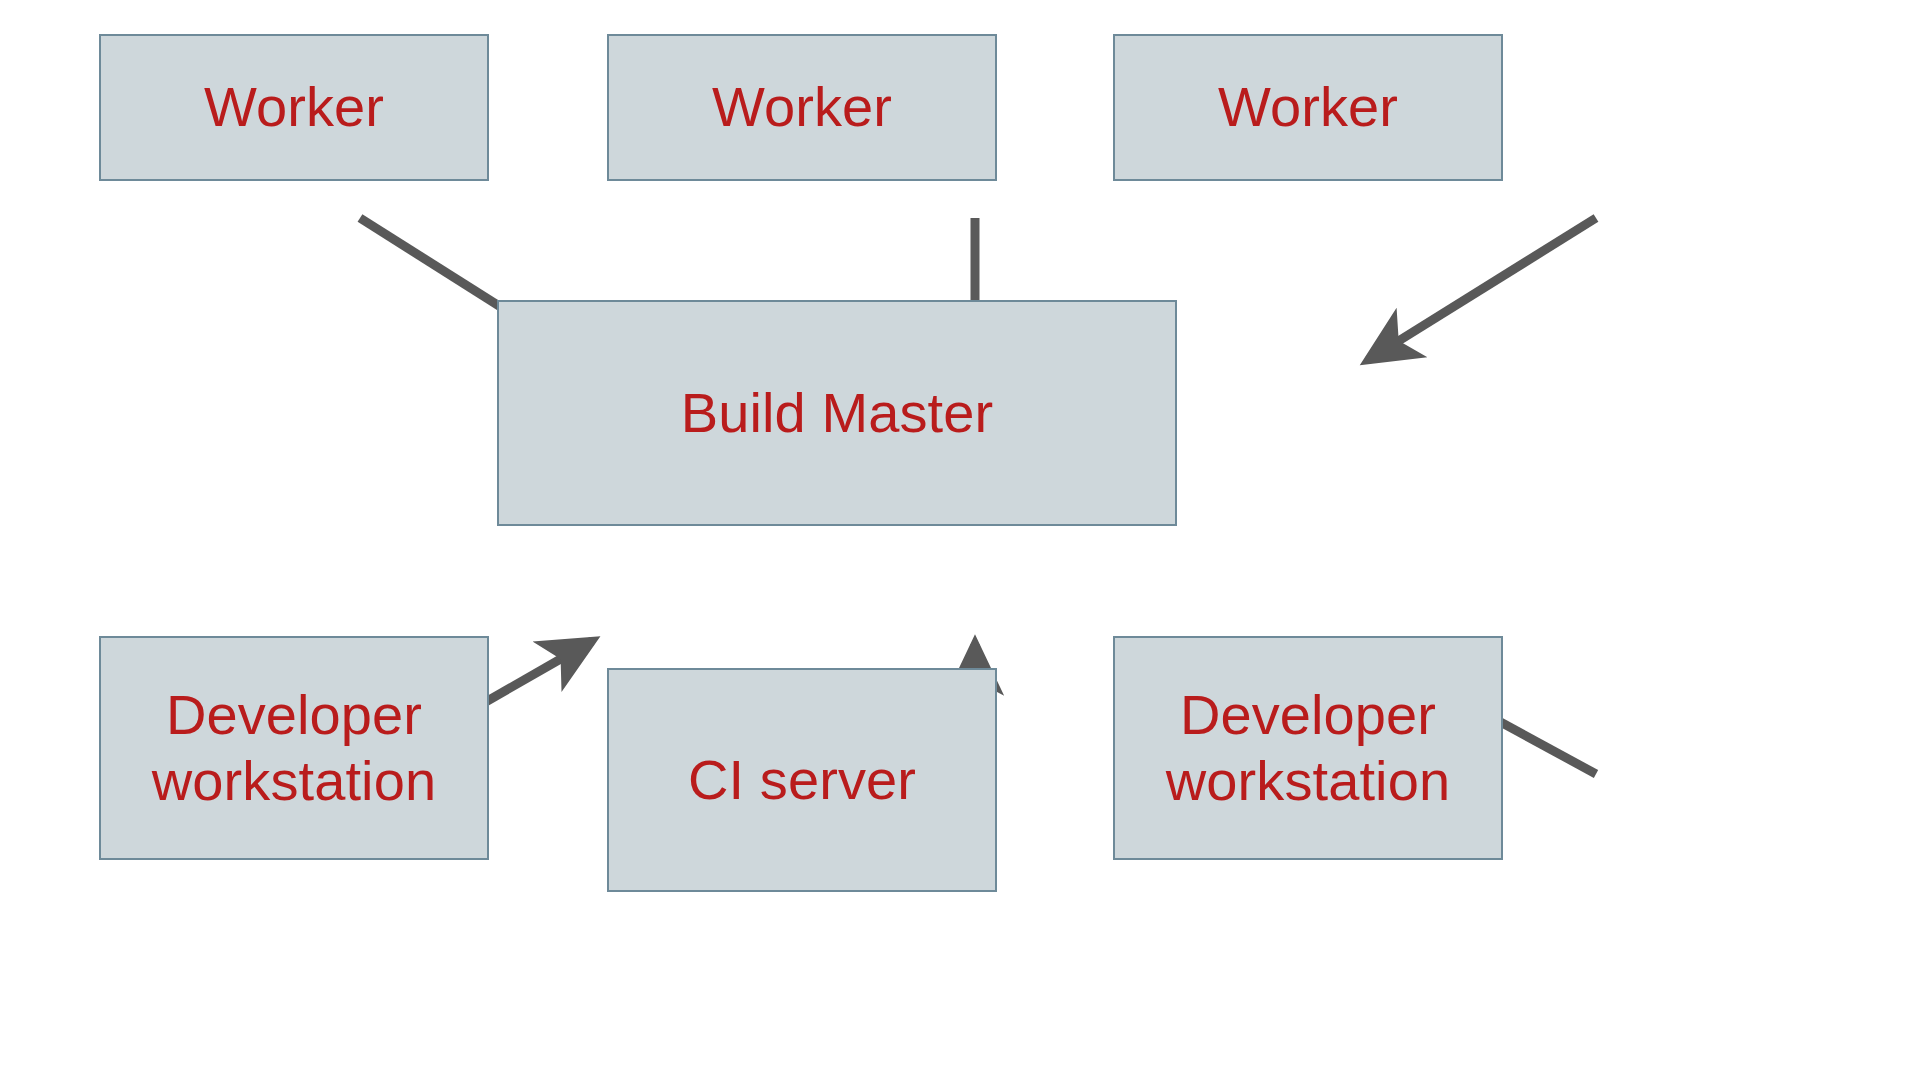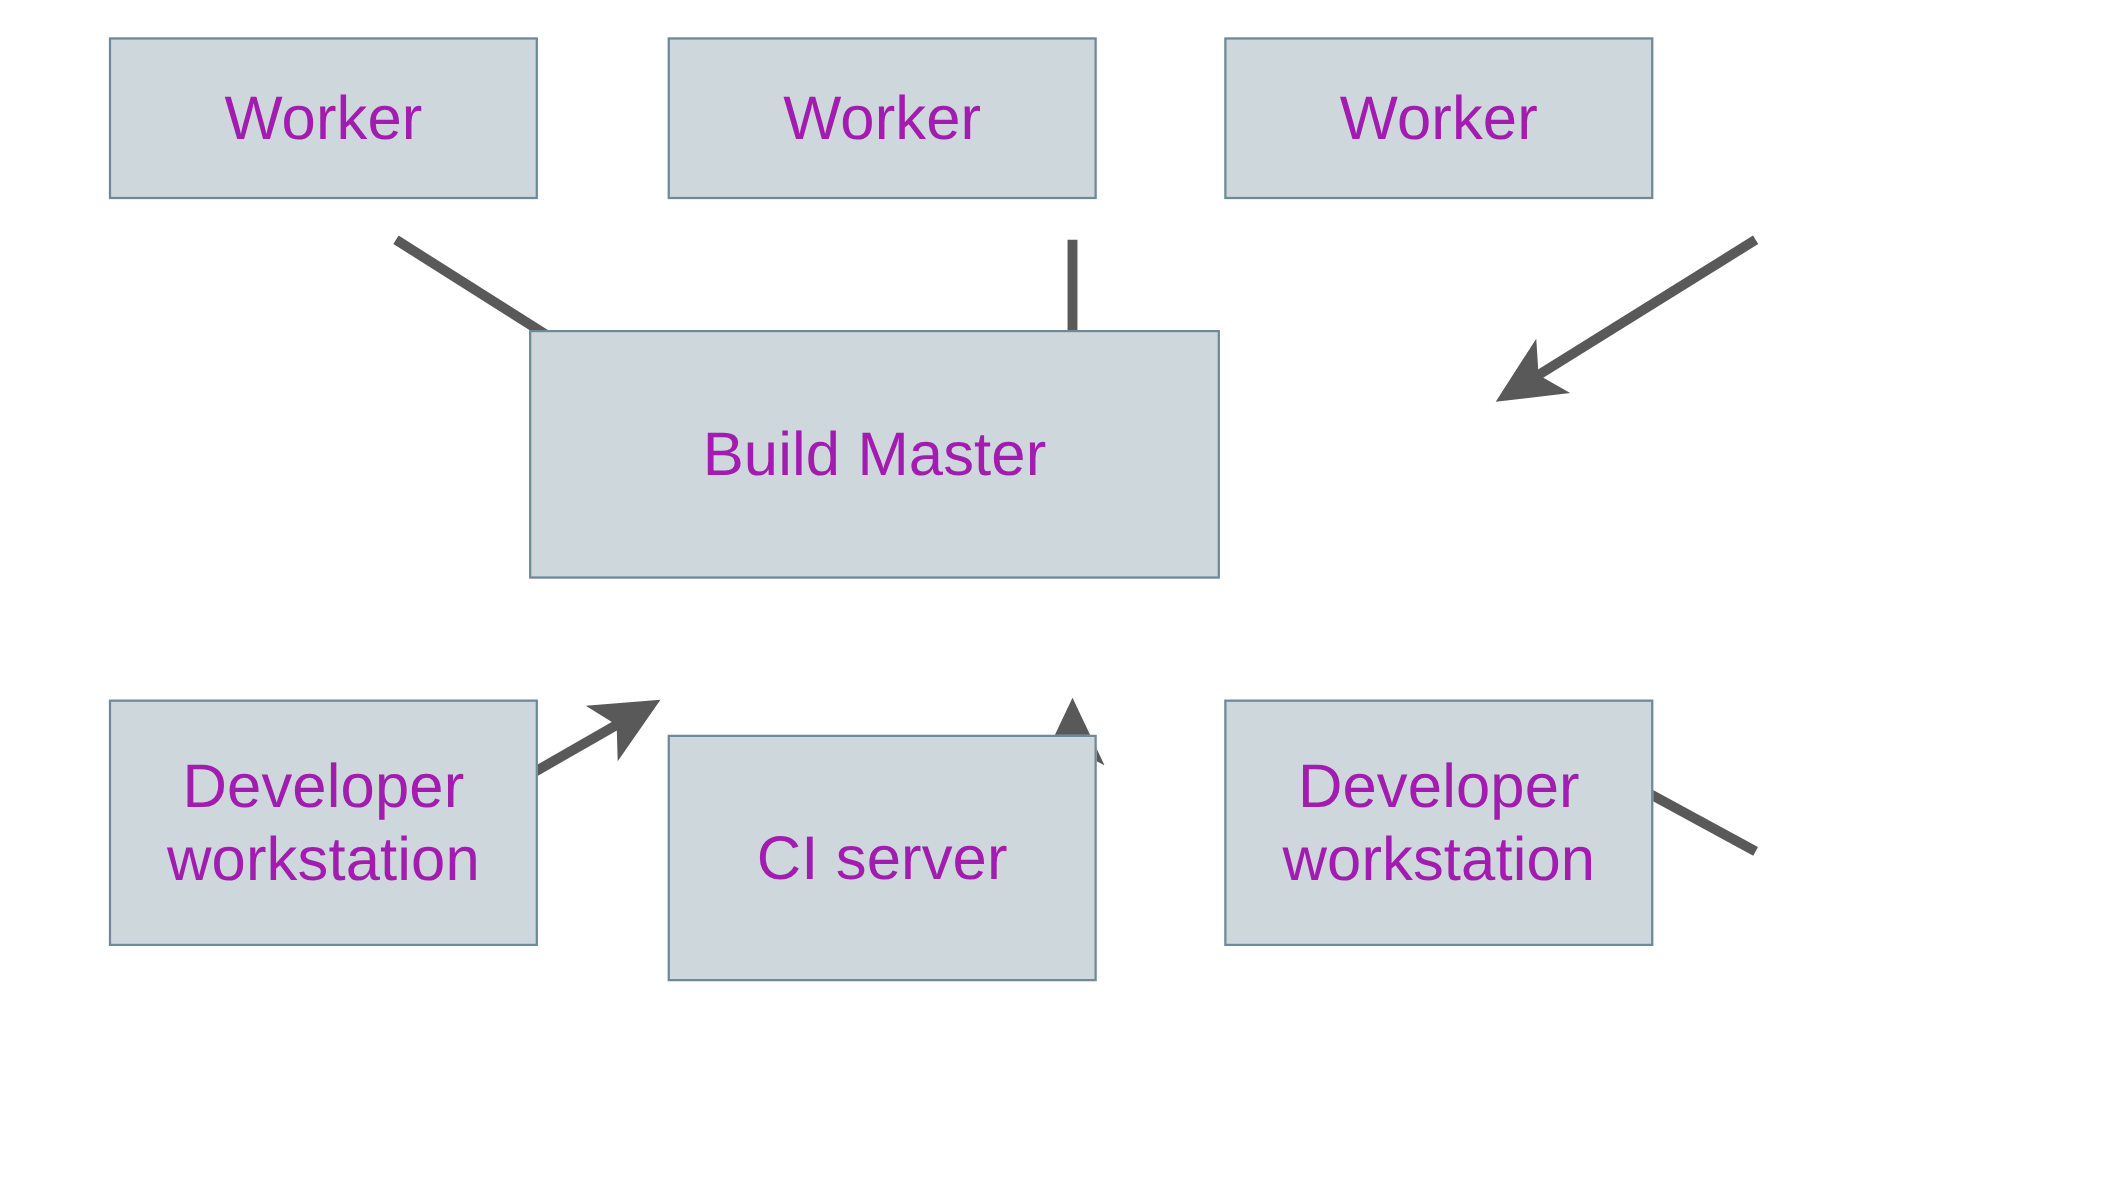--- a/index.html
+++ b/index.html
@@ -20,33 +20,33 @@
   }
   .node {
     position: absolute;
     box-sizing: border-box;
     background: #ced7db;
     border: 2px solid #6e8a99;
     display: flex;
     align-items: center;
     justify-content: center;
     text-align: center;
-    color: #a21caf;
+    color: #b91c1c;
     line-height: 1.18;
     white-space: pre-line;
     font-weight: 400;
     letter-spacing: 0.1px;
     user-select: none;
   }
   
   .node-worker-1 { left: 99px;  top: 34px;  width: 390px;  height: 147px; font-size: 56px; }
   .node-worker-2 { left: 607px; top: 34px;  width: 390px;  height: 147px; font-size: 56px; }
   .node-worker-3 { left: 1113px;top: 34px;  width: 390px;  height: 147px; font-size: 56px; }
   
-  .node-build-master { left: 481px; top: 300px; width: 628px; height: 226px; font-size: 56px; }
+  .node-build-master { left: 497px; top: 300px; width: 680px; height: 226px; font-size: 56px; }
   
   .node-dev-left  { left: 99px;  top: 636px; width: 390px; height: 224px; font-size: 56px; }
   .node-ci        { left: 607px; top: 668px; width: 390px; height: 224px; font-size: 56px; }
   .node-dev-right { left: 1113px;top: 636px; width: 390px; height: 224px; font-size: 56px; }
 
   #edges {
     position: absolute;
     left: 0;
     top: 0;
     width: 1910px;

